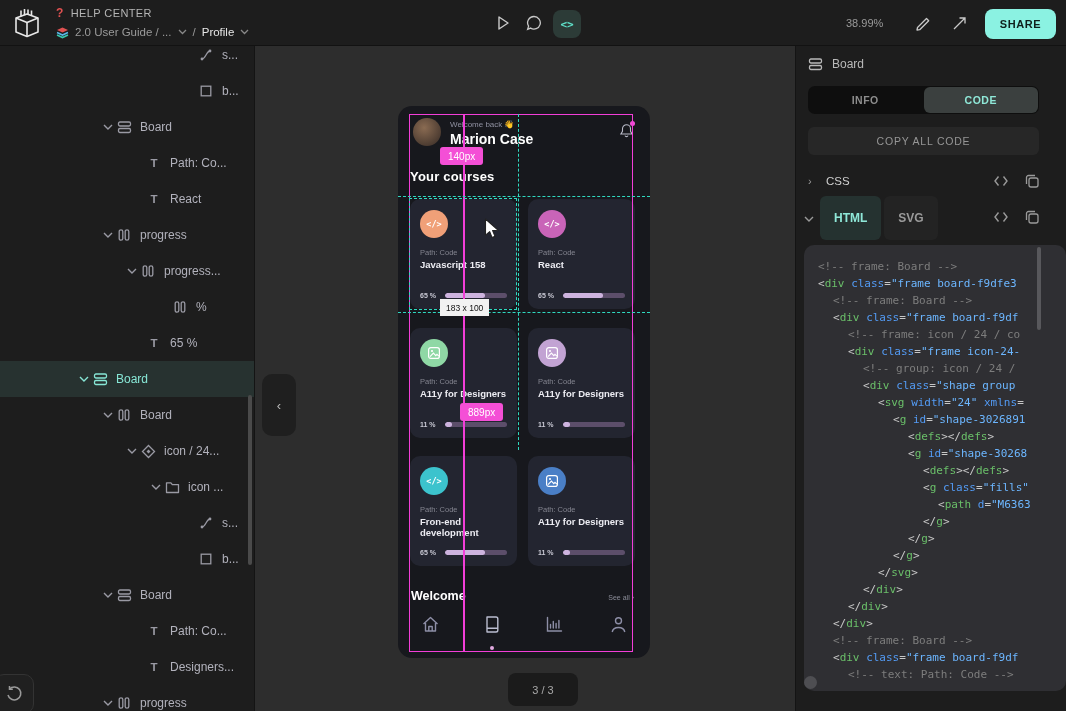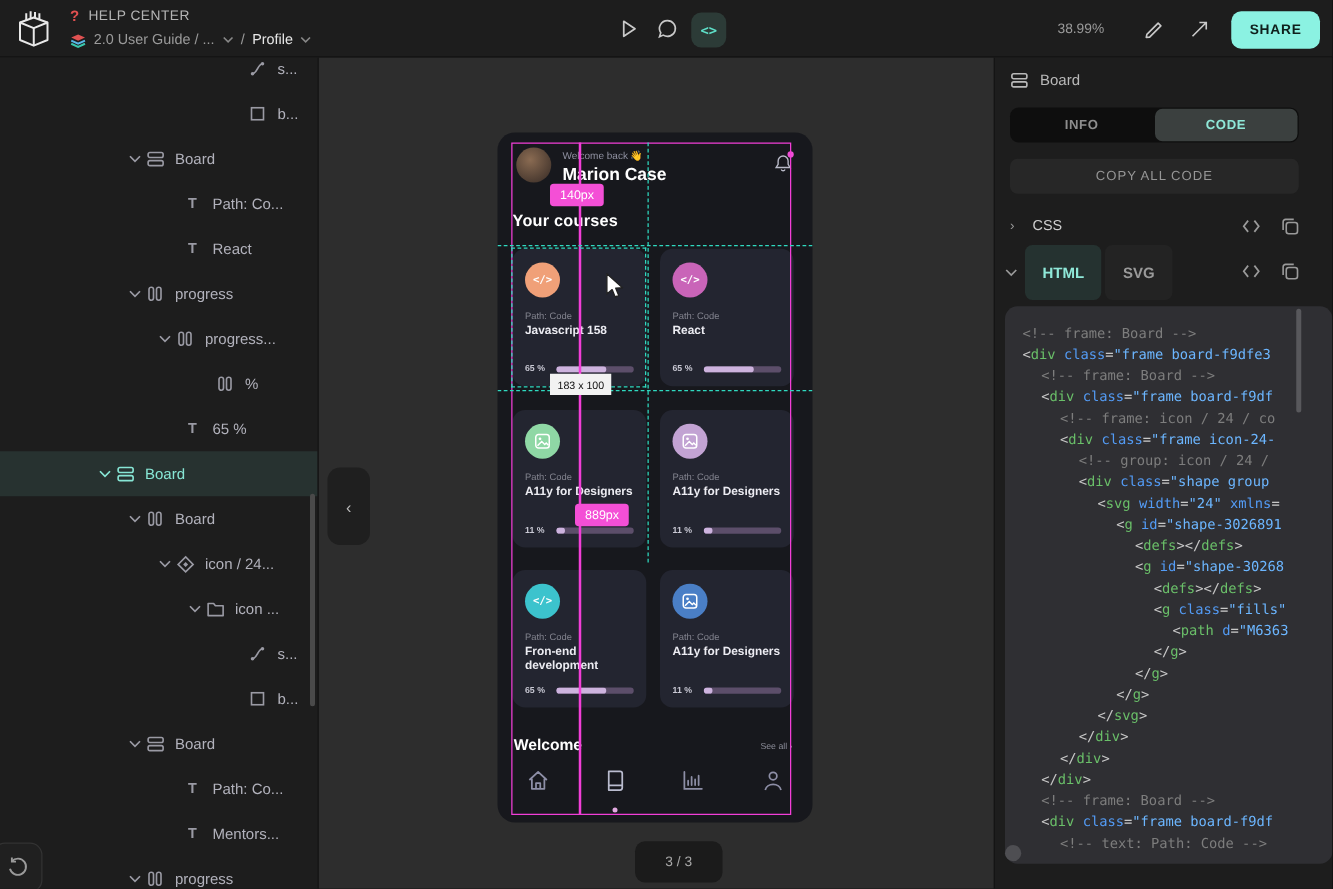--- a/index.html
+++ b/index.html
@@ -339,21 +339,21 @@
         <div class="tree-row" style="padding-left: 146px;">
           <span class="ticon">
             <span class="tletter">T</span>
           </span>
           <span>Path: Co...</span>
         </div>
         <div class="tree-row" style="padding-left: 146px;">
           <span class="ticon">
             <span class="tletter">T</span>
           </span>
-          <span>Mentors...</span>
+          <span>Designers...</span>
         </div>
         <div class="tree-row" style="padding-left: 100px;">
           <span class="tchev">
             <svg width="10" height="7" viewBox="0 0 10 7">
               <path d="M1 1 L5 5 L9 1" fill="none" stroke-width="1.4" stroke="#9a9aa4"></path>
             </svg>
           </span>
           <span class="ticon">
             <svg width="14" height="14" viewBox="0 0 14 14">
               <rect x="2.2" y="1.8" width="3.6" height="10.4" rx="1.8" fill="none" stroke-width="1.3"></rect>

